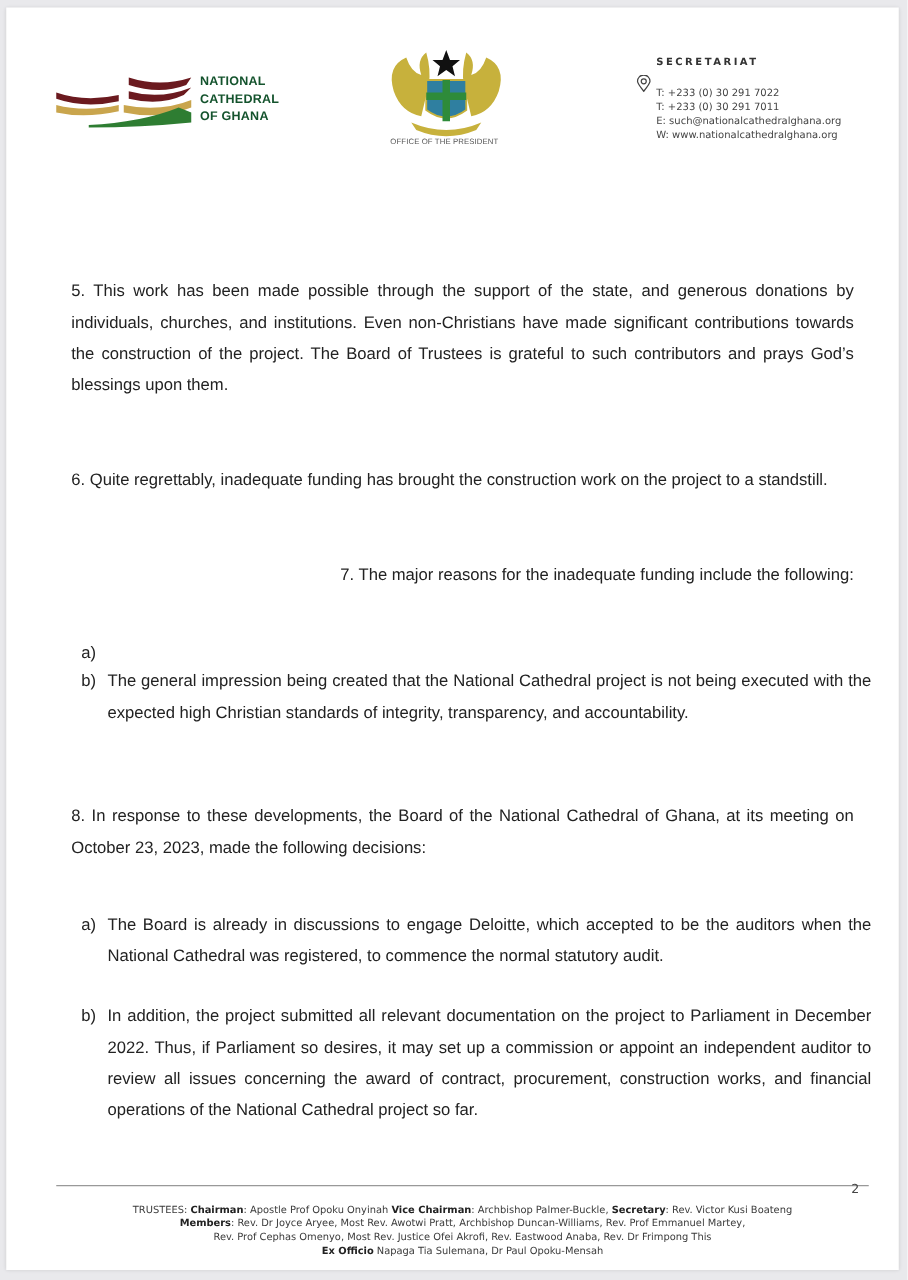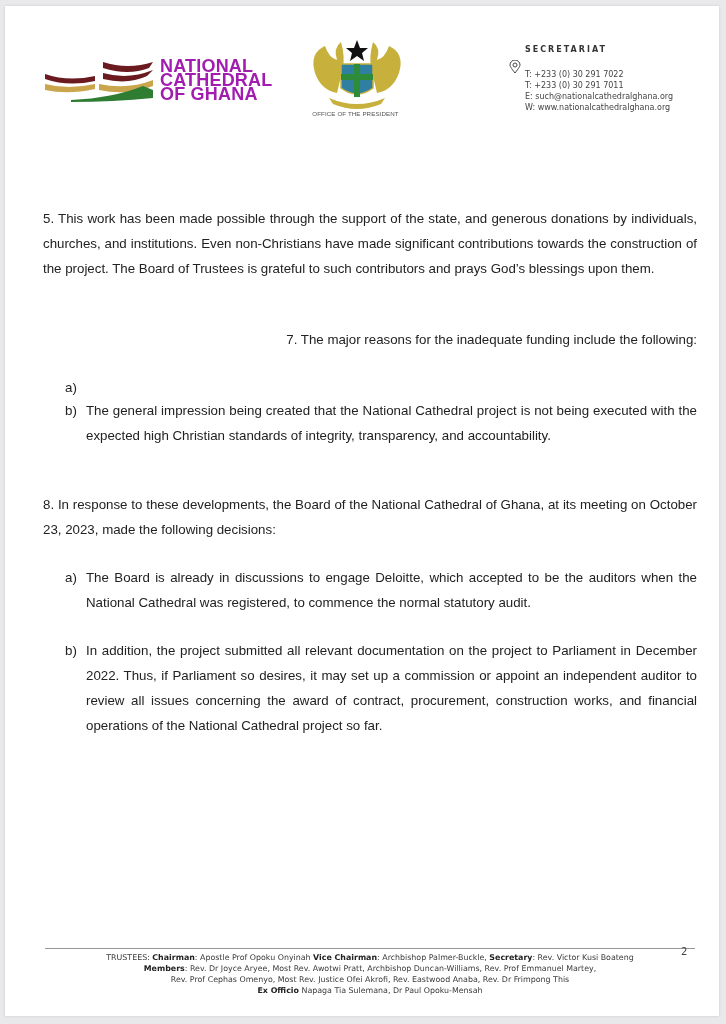--- a/index.html
+++ b/index.html
@@ -11,21 +11,21 @@
   .page {
     position: absolute; left: 5px; top: 6px; width: 714px; height: 1010px;
     background: #ffffff;
     box-shadow: 0 0 3px rgba(0,0,0,0.12);
   }
   .letterhead { position: absolute; left: 0; top: 0; width: 714px; height: 170px; }
   .logo { position: absolute; left: 38px; top: 50px; width: 115px; height: 50px; }
   .logo-text {
     position: absolute; left: 155px; top: 53px;
     font-family: "Liberation Sans", sans-serif; font-weight: bold;
-    font-size: 18px; line-height: 14px; color: #a21caf; letter-spacing: 0.2px;
+    font-size: 10px; line-height: 14px; color: #14532d; letter-spacing: 0.2px;
   }
   .logo-text div { white-space: nowrap; }
   .crest { position: absolute; left: 302px; top: 32px; width: 100px; height: 75px; }
   .crest-caption {
     position: absolute; left: 288px; top: 104px; width: 125px; text-align: center;
     font-family: "Liberation Sans", sans-serif; font-size: 6.2px; color: #555;
     letter-spacing: 0.1px;
   }
   .secretariat {
     position: absolute; left: 520px; top: 38px;
@@ -34,31 +34,31 @@
   .sec-title { font-weight: bold; letter-spacing: 2px; font-size: 8px; color: #333; margin-bottom: 14px; }
   .sec-addr div, .sec-contact div { white-space: nowrap; }
   .sec-contact { margin-top: 4px; }
   .pin { position: absolute; left: 504px; top: 54px; width: 12px; height: 14px; }
 
   .body-text {
     position: absolute; left: 38px; top: 200px; width: 654px;
     font-family: "Liberation Sans", sans-serif; font-size: 13.3px; color: #222;
     line-height: 25px; text-align: justify;
   }
-  .para { margin: 0; }
+  .para { margin: 14px; }
   .sub {
     position: relative; padding-left: 43px; margin: 0;
   }
   .sub .lbl { position: absolute; left: 22px; top: 0; }
   .gap-md { height: 23px; }
   .gap-lg { height: 44px; }
 
   .footer {
     position: absolute; left: 40px; top: 942px; width: 650px;
-    border-top: 1px solid #999; padding-top: 3px;
+    border-top: 1px solid #999; padding-top: 13px;
     font-family: "DejaVu Sans", sans-serif; font-size: 7.9px; line-height: 11px; color: #3a3a3a;
     text-align: center;
   }
   .footer div { white-space: nowrap; }
   .footer b { color: #222; }
   .page-num {
     position: absolute; left: 676px; top: 940px;
     font-family: "DejaVu Sans", sans-serif; font-size: 10px; color: #444;
   }
 </style>
@@ -104,20 +104,21 @@
         <div>T:  +233 (0) 30 291 7011</div>
         <div>E:  such@nationalcathedralghana.org</div>
         <div>W: www.nationalcathedralghana.org</div>
       </div>
     </div>
   </div>
 
   <div class="body-text">
     <p class="para">5.  This work has been made possible through the support of the state, and generous donations by individuals, churches, and institutions. Even non-Christians have made significant contributions towards the construction of the project. The Board of Trustees is grateful to such contributors and prays God’s blessings upon them.</p>
     <div class="gap-md"></div>
+    <p class="para" style="text-align:left">6. Quite regrettably, inadequate funding has brought the construction work on the project to a standstill.</p>
     <div class="gap-md"></div>
     <p class="para" style="text-align:right">7. The major reasons for the inadequate funding include the following:</p>
     <div class="gap-md"></div>
     <div class="sub">
       <span class="lbl">a)</span>
     </div>
     <div class="gap-md"></div>
     <div class="sub">
       <span class="lbl">b)</span>
       <span>The general impression being created that the National Cathedral project is not being executed with the expected high Christian standards of integrity, transparency, and accountability.</span>

